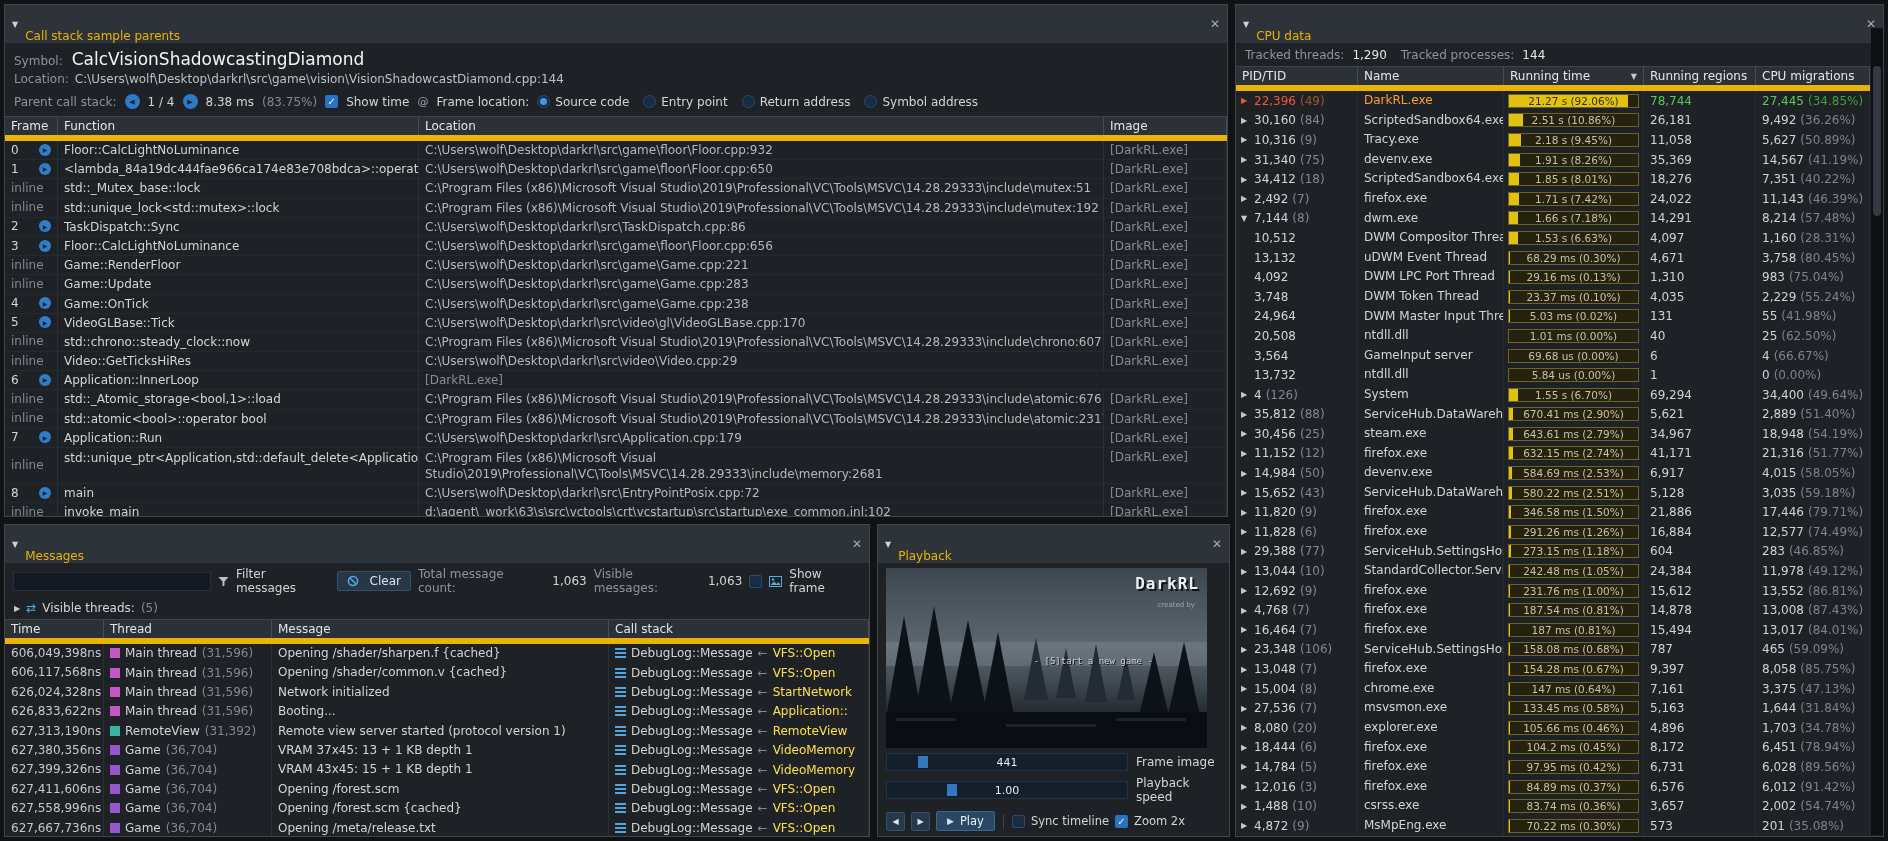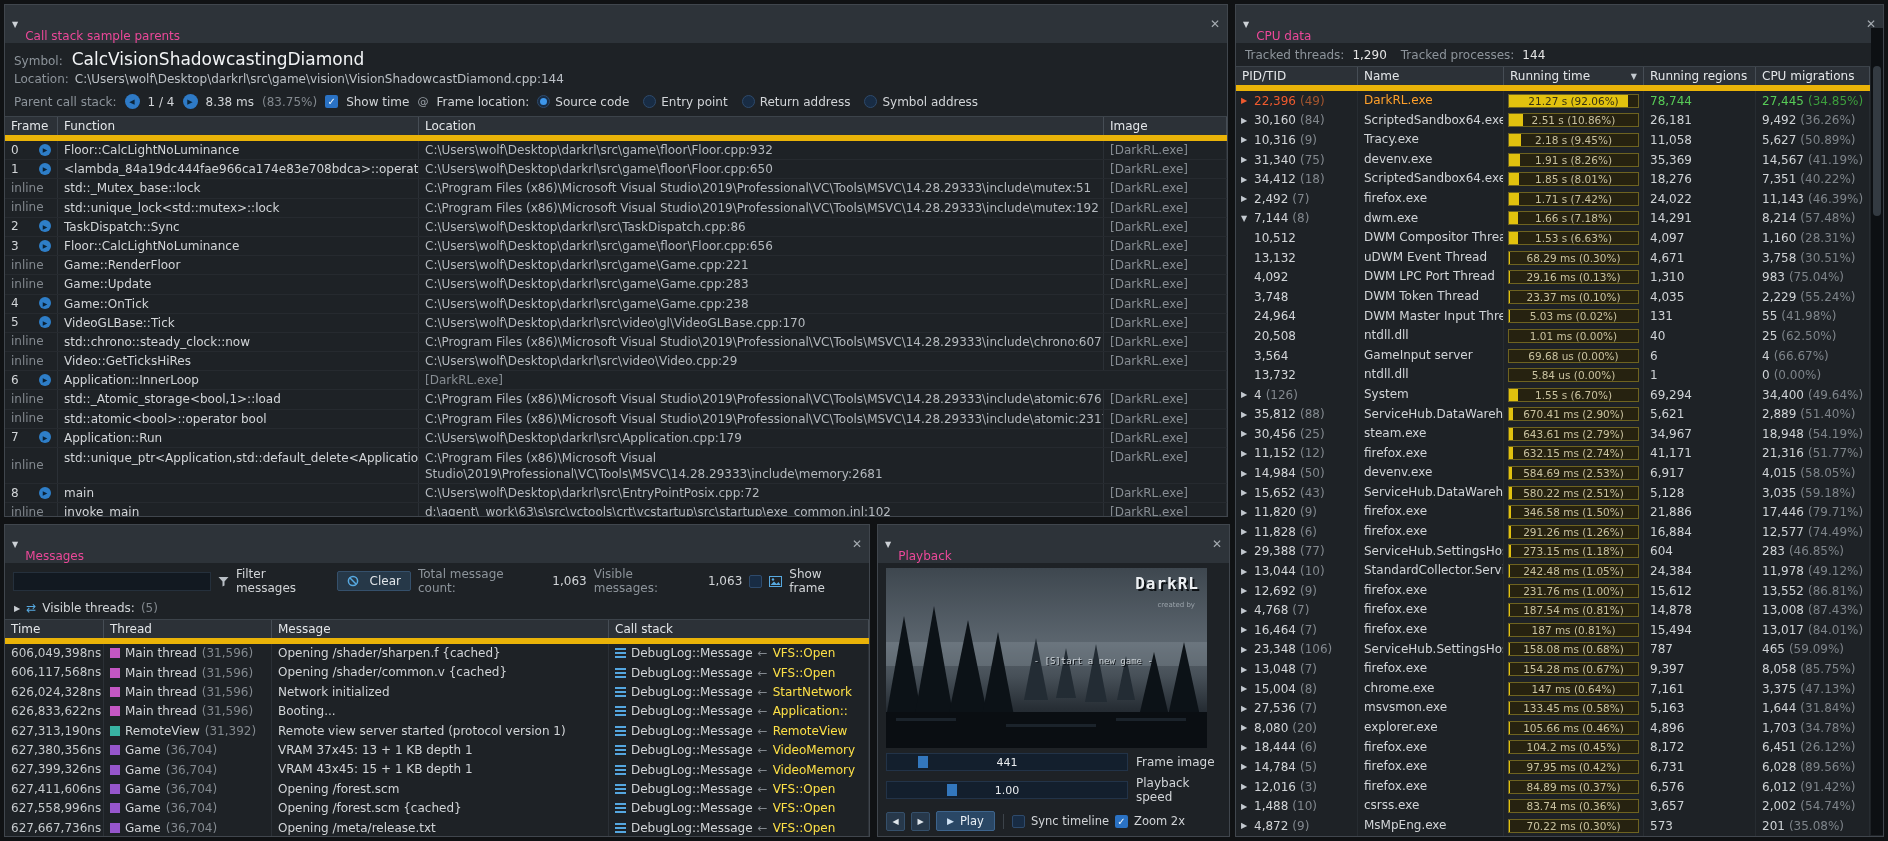--- a/index.html
+++ b/index.html
@@ -1,21 +1,21 @@
 <!DOCTYPE html>
 <html><head>
 <meta charset="utf-8">
 <style>
 *{margin:0;padding:0;box-sizing:border-box;}
 html,body{width:1888px;height:841px;}
 body{background:#101214;font-family:"DejaVu Sans","Liberation Sans",sans-serif;font-size:12px;color:#d2d5d8;overflow:hidden;position:relative;}
 .panel{position:absolute;background:#1e2226;border:1px solid #40464d;display:flex;flex-direction:column;overflow:hidden;}
 .titlebar{flex:0 0 22px;background:#2d3339;display:flex;align-items:center;gap:7px;padding:0 7px;}
 .collapse{font-size:8px;color:#cdd2d7;}
-.title{color:#ec4899;margin-top:24px;}
+.title{color:#eab308;margin-top:24px;}
 .close{margin-left:auto;color:#a6acb2;font-size:12px;}
 .lbl{color:#8d949b;}
 .dim{color:#83898f;}
 .v{color:#e5e5e5;}
 
 
 .tr{display:flex;}
 .td{padding:1px 6px;border-right:1px solid #2b3036;overflow:hidden;white-space:nowrap;}
 .thead{display:flex;background:#2c3137;border-top:1px solid #3c434a;border-bottom:6px solid #eab308;flex:0 0 auto;}
 .th{padding:2px 6px;border-right:1px solid #464d55;color:#e3e6e9;overflow:hidden;white-space:nowrap;}
@@ -830,21 +830,21 @@
           <div class="td cpu-c2">uDWM Event Thread</div>
           <div class="td cpu-c3">
             <span class="bar">
               <span class="fill" style="width: 0.5%;"></span>
               <span class="t">68.29 ms (0.30%)</span>
             </span>
           </div>
           <div class="td cpu-c4 reg">4,671</div>
           <div class="td cpu-c5">
             <span class="mig">3,758</span>
-            <span class="migp">(30.51%)</span>
+            <span class="migp">(80.45%)</span>
           </div>
         </div>
         <div class="tr cpu-row child">
           <div class="td cpu-c1">
             <span class="arrow"></span>
             <span class="pid">4,092</span>
           </div>
           <div class="td cpu-c2">DWM LPC Port Thread</div>
           <div class="td cpu-c3">
             <span class="bar">
@@ -1299,21 +1299,21 @@
           <div class="td cpu-c2">firefox.exe</div>
           <div class="td cpu-c3">
             <span class="bar">
               <span class="fill" style="width: 0.5%;"></span>
               <span class="t">104.2 ms (0.45%)</span>
             </span>
           </div>
           <div class="td cpu-c4 reg">8,172</div>
           <div class="td cpu-c5">
             <span class="mig">6,451</span>
-            <span class="migp">(26.12%)</span>
+            <span class="migp">(78.94%)</span>
           </div>
         </div>
         <div class="tr cpu-row">
           <div class="td cpu-c1">
             <span class="arrow">▶</span>
             <span class="pid">14,784</span>
             <span class="count">(5)</span>
           </div>
           <div class="td cpu-c2">firefox.exe</div>
           <div class="td cpu-c3">

